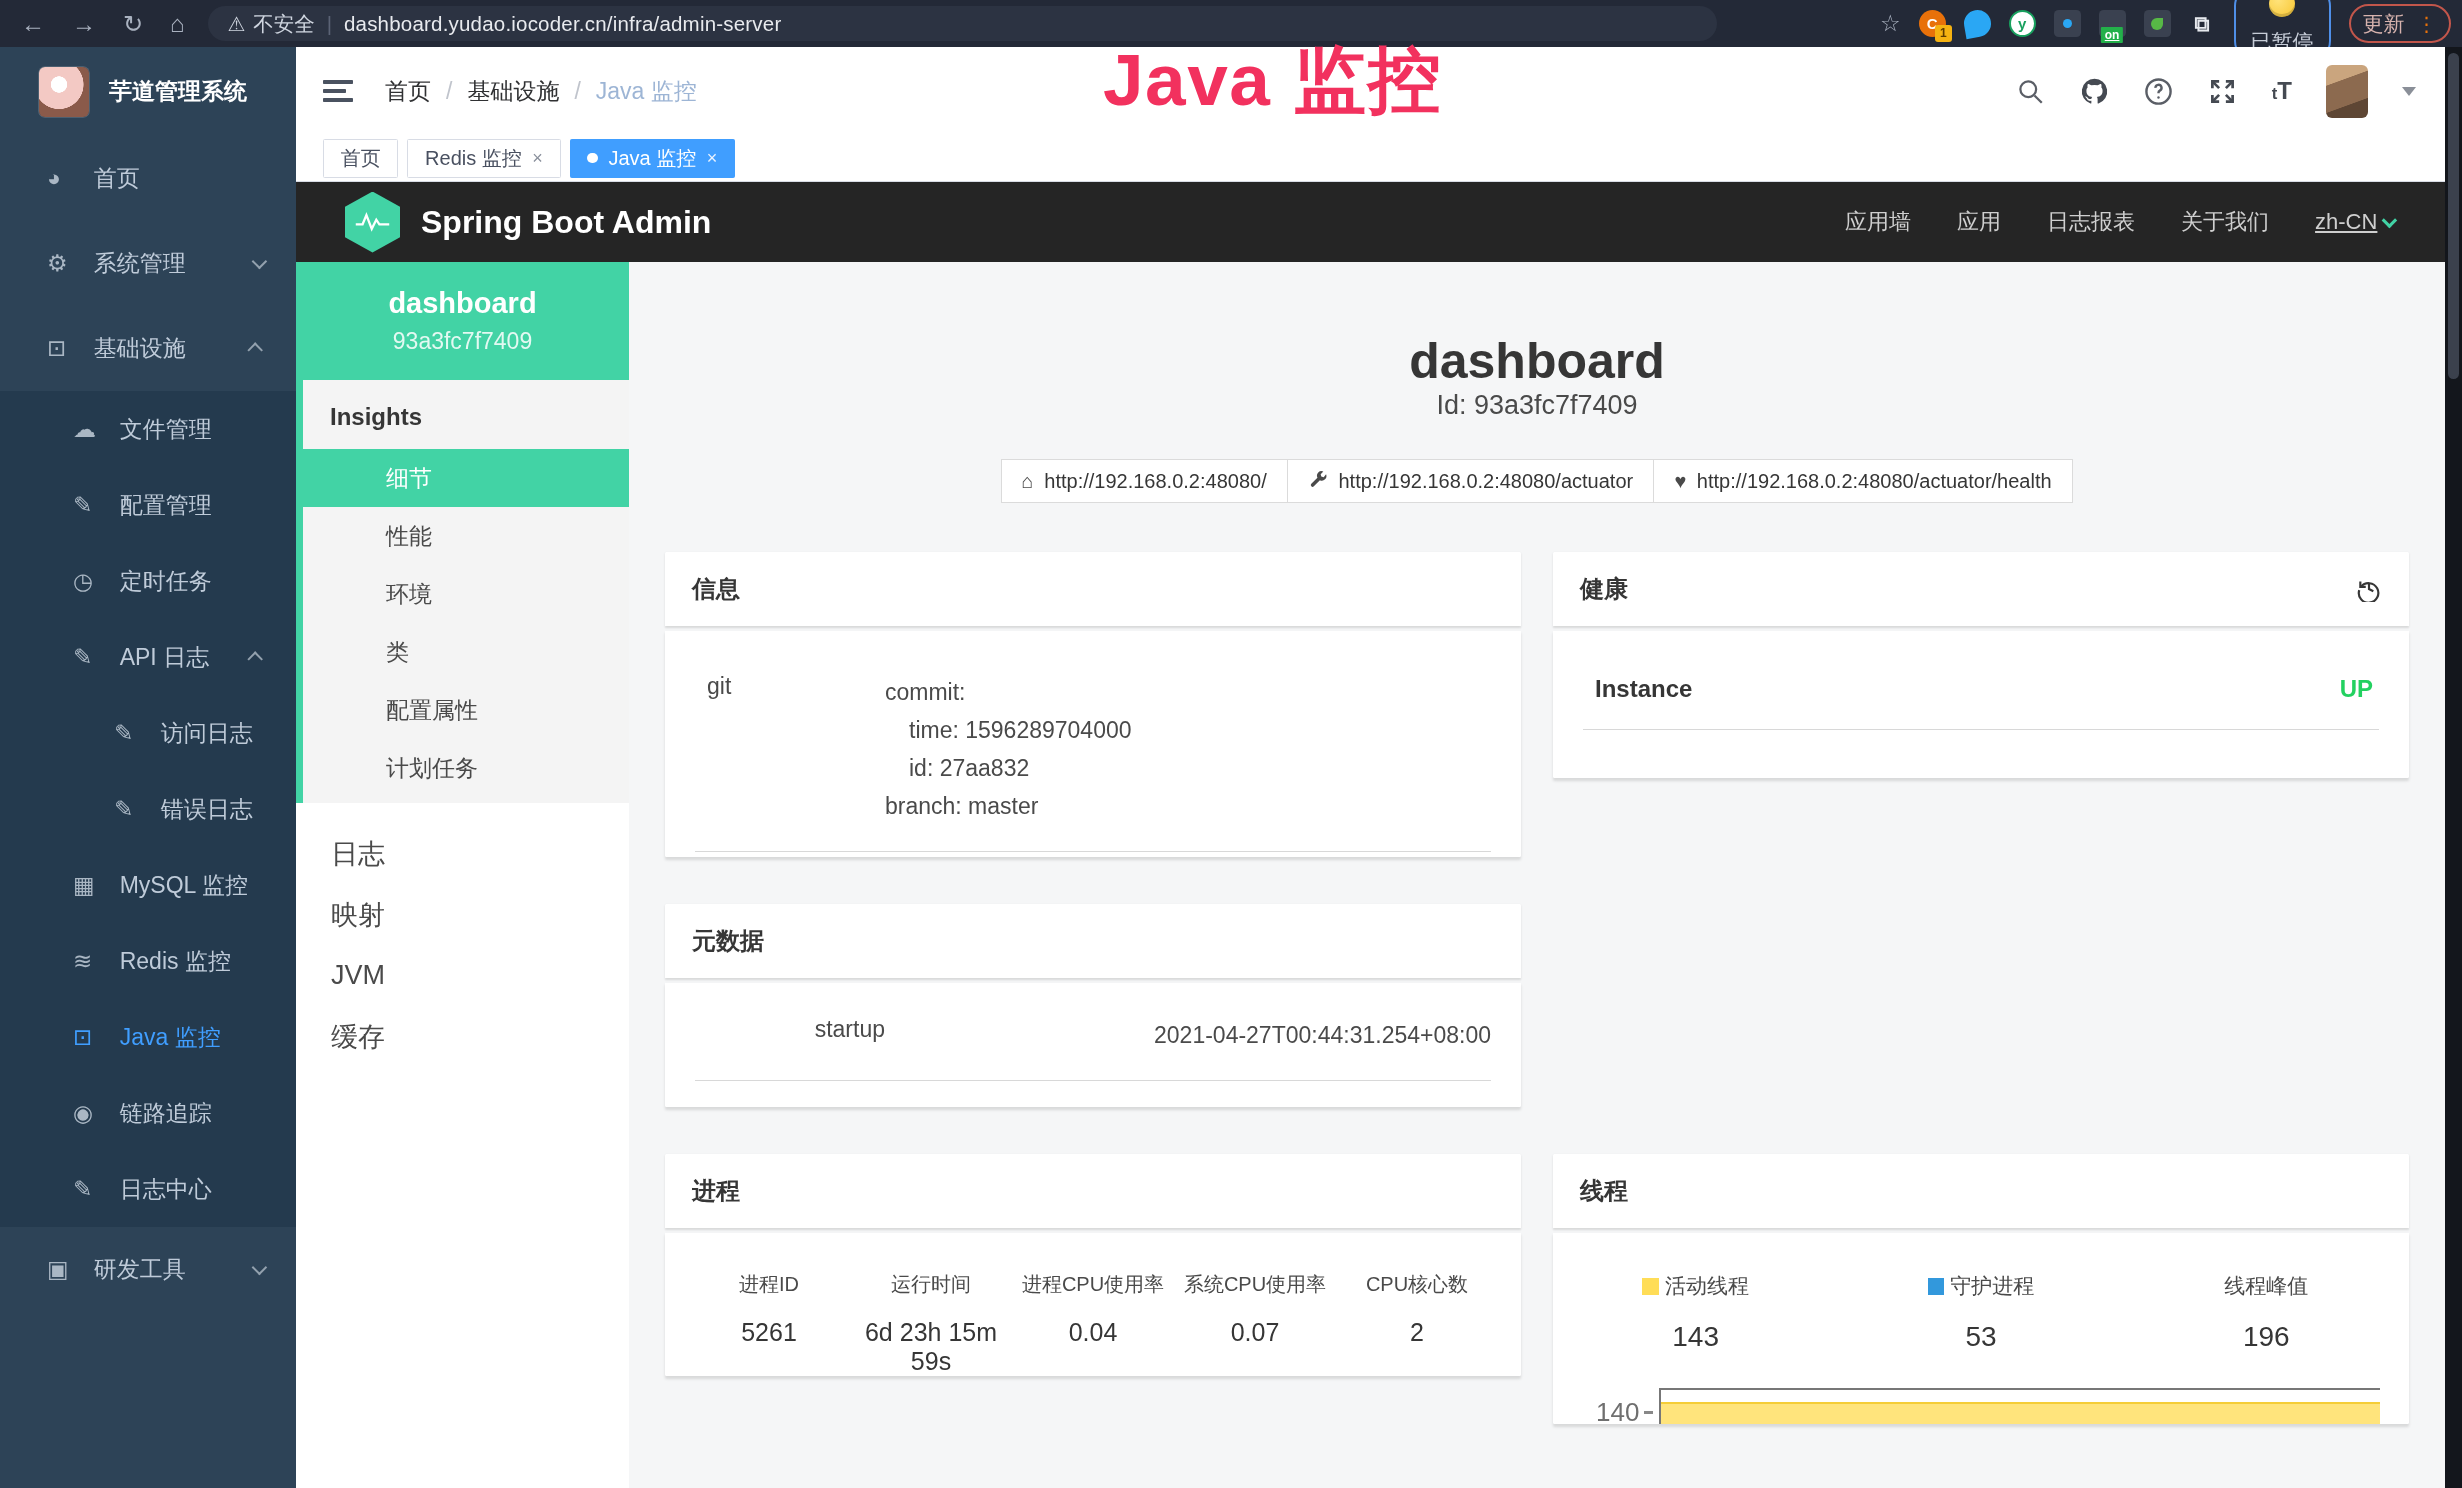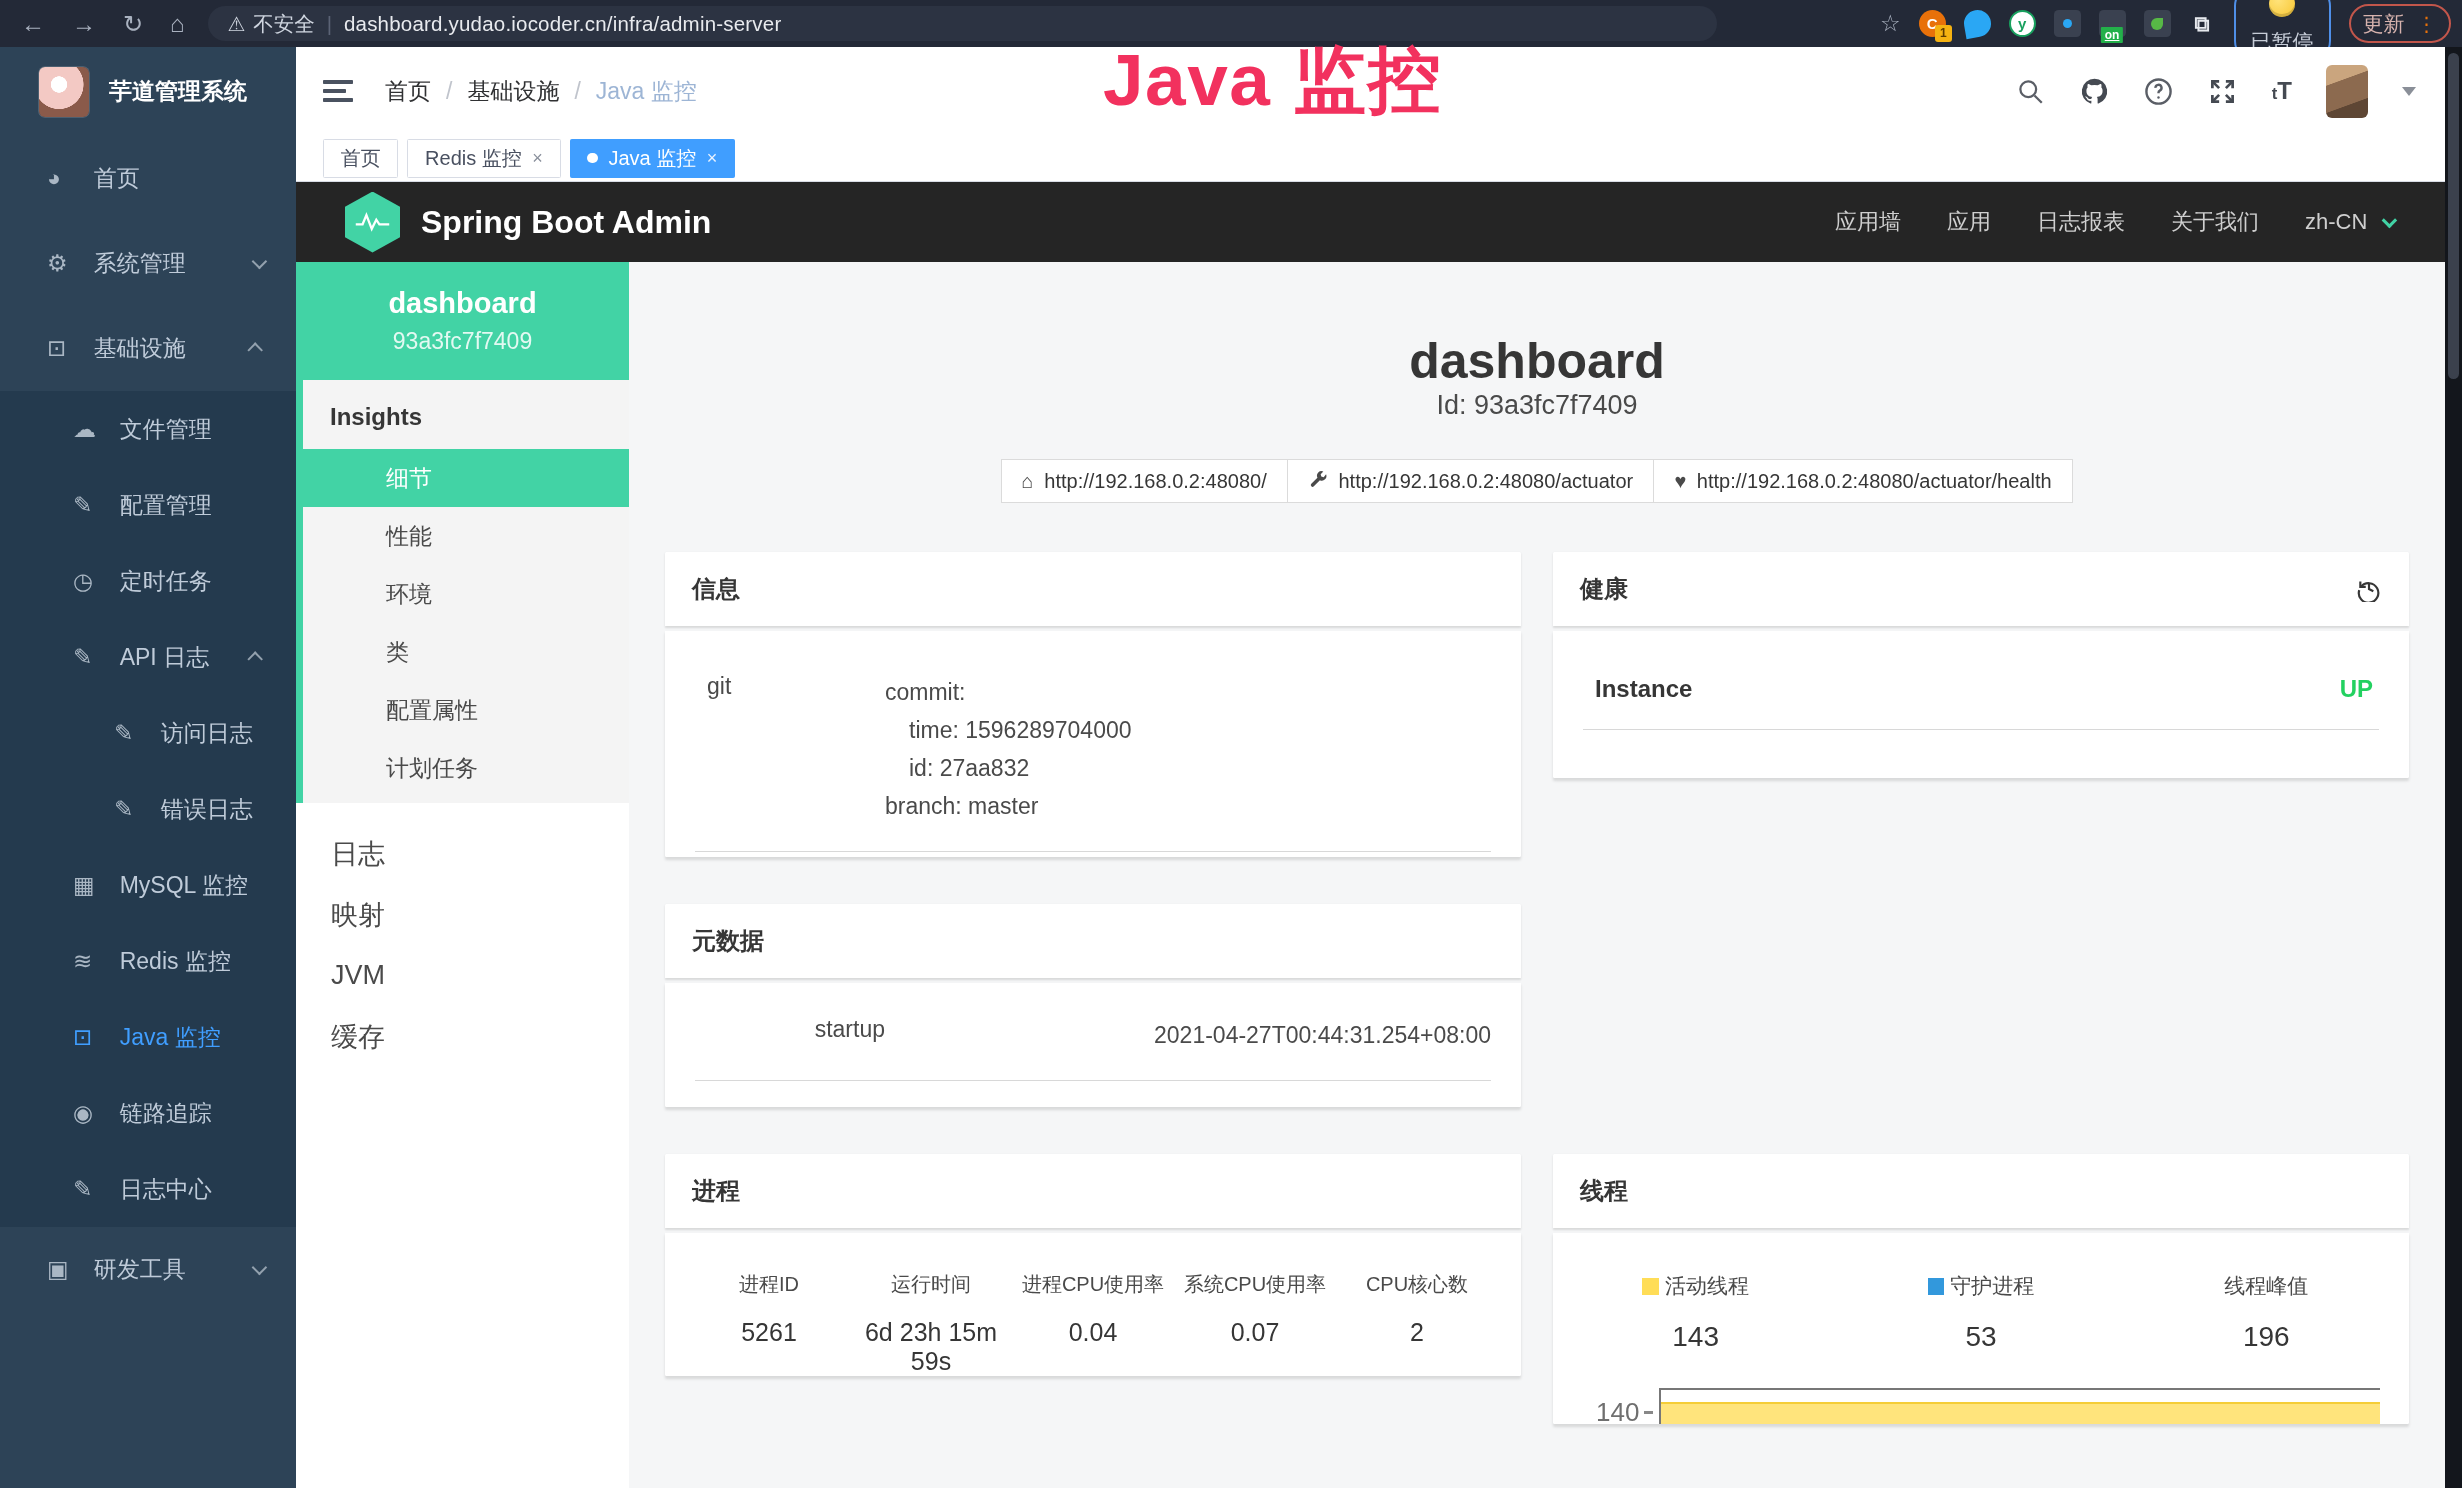--- a/index.html
+++ b/index.html
@@ -75,21 +75,21 @@
   .tab .dot { width:10.6px; height:10.6px; border-radius:50%; background:#fff; }
 
   
   .annotation { position:absolute; top:32px; left:1103px; font-size:73px; font-weight:600; color:#f2315e; z-index:50; letter-spacing:1.5px; }
 
   
   .sba-bar { position:absolute; top:182px; left:296px; width:2150px; height:80px; background:#252525; display:flex; align-items:center; }
   .hex { margin-left:49px; width:55px; height:61px; background:#42d3a5; clip-path:polygon(50% 0,100% 25%,100% 75%,50% 100%,0 75%,0 25%); display:flex; align-items:center; justify-content:center; }
   .sba-title { margin-left:21px; font-size:32px; font-weight:bold; color:#fff; }
   .sba-nav { margin-left:auto; display:flex; align-items:center; gap:46px; padding-right:53px; font-size:22px; color:#cfcfcf; }
-  .sba-lang { display:flex; align-items:center; gap:15px; }
+  .sba-lang { display:flex; align-items:center; gap:5px;text-decoration:underline; }
   .lang-caret { width:10.6px; height:10.6px; border-right:3px solid #42d3a5; border-bottom:3px solid #42d3a5; transform:rotate(45deg) translateY(-3px); }
 
   
   .sba-side { position:absolute; top:262px; left:296px; width:334px; height:1227px; background:#fff; border-right:0.8px solid #dcdcdc; }
   .sba-side-head { height:118px; background:#42d3a5; color:#fff; display:flex; flex-direction:column; align-items:center; justify-content:center; gap:7.6px; }
   .inst-name { font-size:29px; font-weight:bold; }
   .inst-id { font-size:23px; color:rgba(255,255,255,.85); }
   .sba-group { background:#f4f4f4; border-left:7.6px solid #42d3a5; padding-bottom:6px; }
   .group-label { font-size:24px; font-weight:bold; color:#363636; padding:23px 0 18px 27px; }
   .g-item { height:58px; display:flex; align-items:center; padding-left:83px; font-size:23px; color:#4a4a4a; cursor:pointer; }

